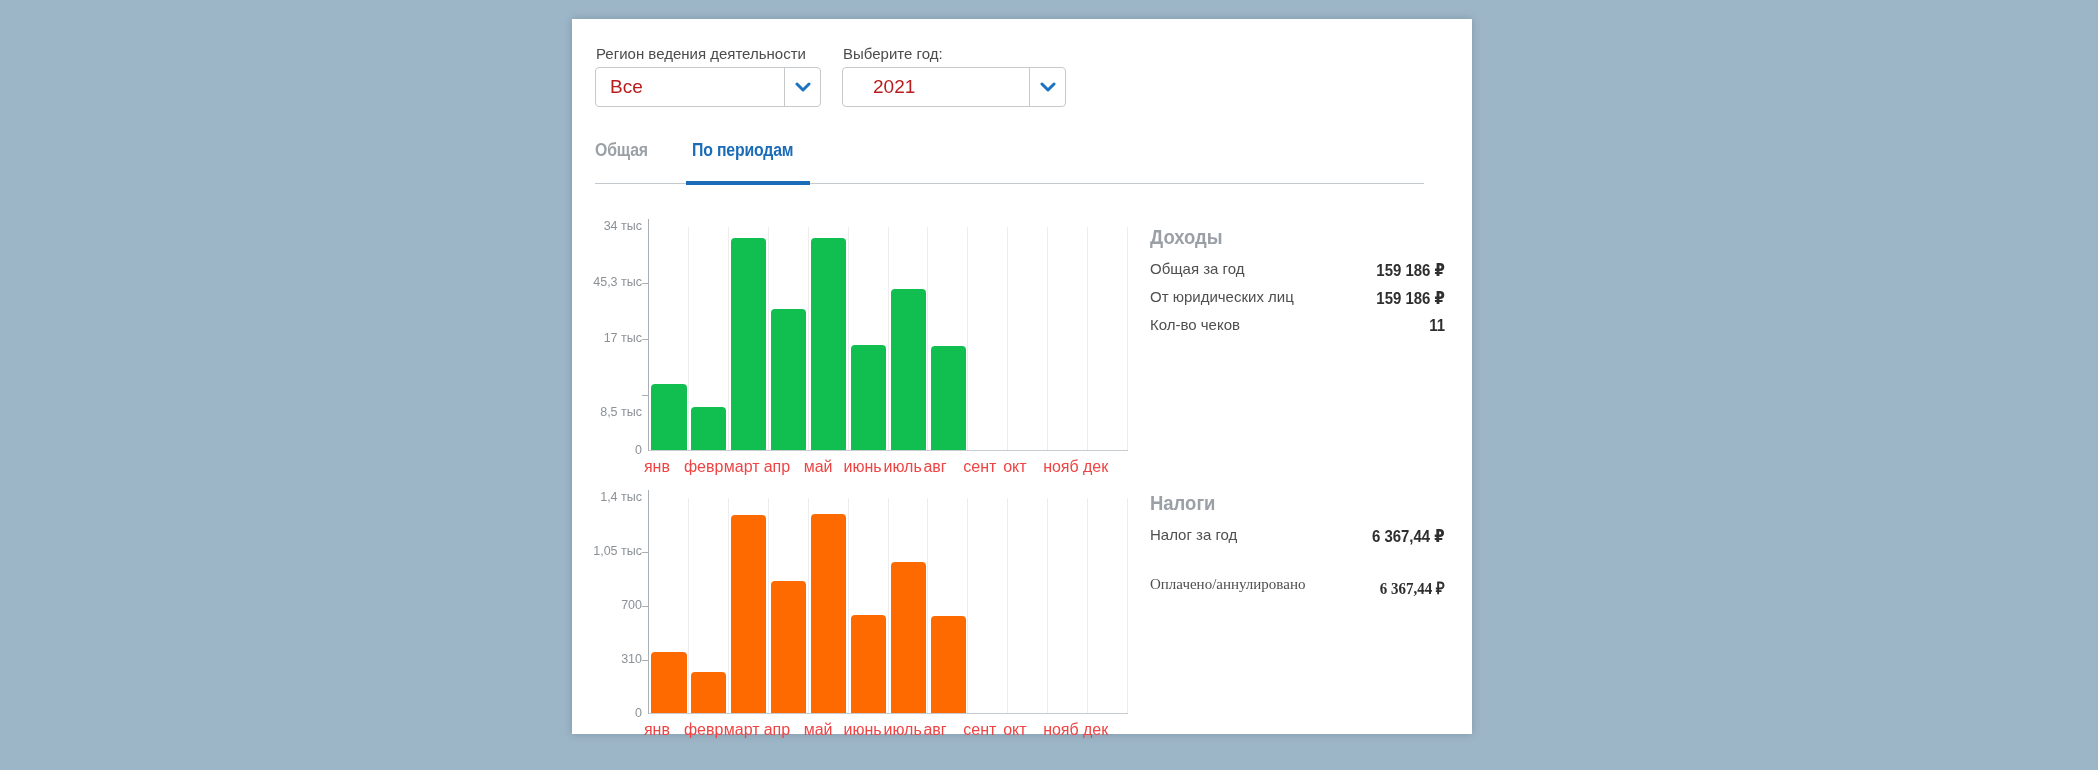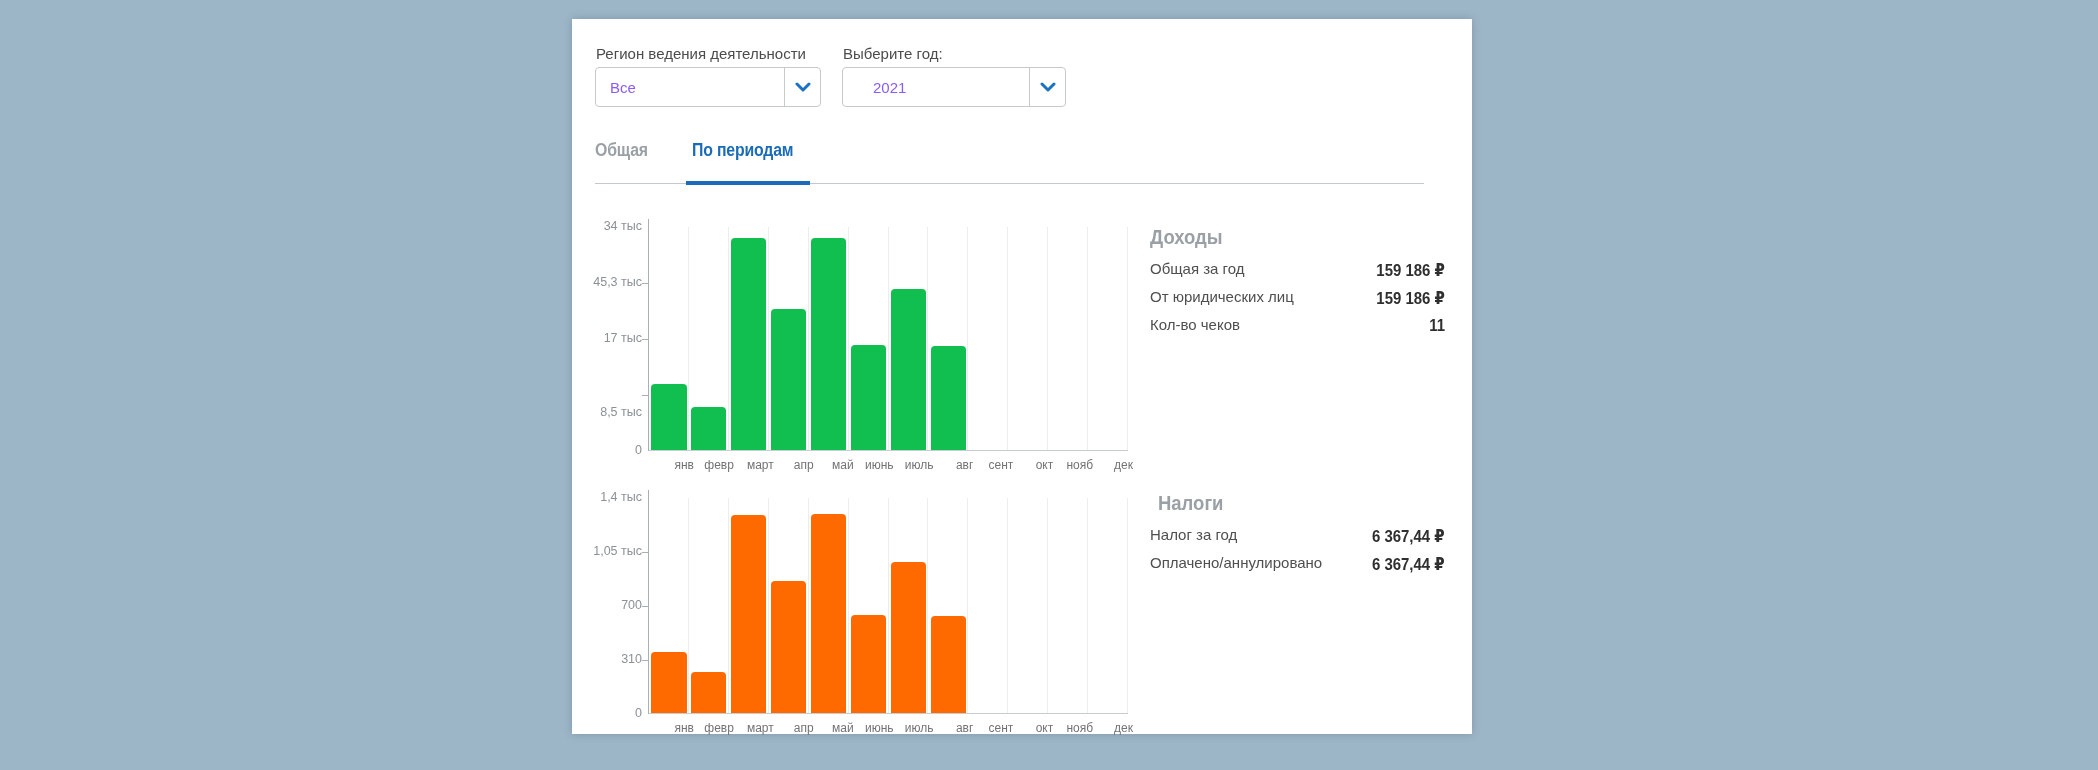--- a/index.html
+++ b/index.html
@@ -7,21 +7,21 @@
   body { background:#9db6c7; font-family:"Liberation Sans","DejaVu Sans",sans-serif; position:relative; }
 
   .panel { position:absolute; left:572px; top:19px; width:900px; height:715px;
            background:#ffffff; box-shadow:0 0 8px rgba(40,60,75,.25); }
 
   
   .ctl-label { position:absolute; font-size:15px; color:#4c4c4c; }
   .select { position:absolute; height:40px; border:1px solid #c6cacd; border-radius:4px;
             background:#fff; display:flex; align-items:stretch; cursor:pointer; }
   .select .val { flex:1; display:flex; align-items:center; padding-left:14px;
-                 font-size:15px; color:#8b5cf6;text-align:right; }
+                 font-size:19px; color:#b91c1c;text-align:right; }
   .select .chev { width:36px; border-left:1px solid #c6cacd; display:flex;
                   align-items:center; justify-content:center; }
 
   
   .tab { position:absolute; top:121px; font-size:18px; font-weight:bold; cursor:pointer;
          color:#9aa0a6; letter-spacing:-.2px; }
   .tab.active { color:#1a6cb8; }
   .tabs-rule { position:absolute; left:23px; top:164px; width:829px; height:1px; background:#c3c9cd; }
   .tab-underline { position:absolute; left:114px; top:162px; width:124px; height:4px; background:#1a6cb8; }
 
@@ -29,21 +29,21 @@
   .cnd-r { display:inline-block; transform:scaleX(.88); transform-origin:100% 50%; }
 
   
   .plot { position:absolute; left:77px; width:479px; border-bottom:1px solid #c6ccd0; }
   .gridline { position:absolute; top:0; bottom:0; width:1px; background:#ededed; }
   .bar-slot { position:absolute; bottom:0; display:flex; align-items:flex-end; justify-content:center; height:100%; }
   .bar { width:88%; border-radius:4px 4px 0 0; }
   .yaxis-line { position:absolute; width:1px; background:#a9b0b5; left:76px; }
   .ytick { position:absolute; width:6px; height:1px; background:#a9b0b5; left:70px; }
   .ylab { position:absolute; width:66px; text-align:right; font-size:12.5px; color:#8b9196; left:4px; }
-  .xlab { position:absolute; font-size:12px; color:#737373; text-align:right; }
+  .xlab { position:absolute; font-size:16px; color:#ef4444; text-align:left; }
 
   
   .stat-head { position:absolute; left:578px; font-size:21px; font-weight:bold; color:#9aa0a6; }
   .stat-row { position:absolute; left:578px; width:295px; height:20px; }
   .stat-row .lab { position:absolute; left:0; font-size:15px; color:#4f4f4f; }
   .stat-row .val { position:absolute; right:0; font-size:17px; font-weight:bold; color:#2f2f2f; white-space:nowrap; }
 </style>
 </head>
 <body>
 
@@ -216,25 +216,25 @@
   </div>
   <div class="stat-row" style="top:269px;">
     <span class="lab">От юридических лиц</span>
     <span class="val"><span class="cnd-r">159 186 ₽</span></span>
   </div>
   <div class="stat-row" style="top:297px;">
     <span class="lab">Кол-во чеков</span>
     <span class="val"><span class="cnd-r">11</span></span>
   </div>
 
-  <div class="stat-head" style="top:472px;margin-left:8px;">
+  <div class="stat-head" style="top:472px;">
     <span class="cnd">Налоги</span>
   </div>
   <div class="stat-row" style="top:507px;">
     <span class="lab">Налог за год</span>
     <span class="val"><span class="cnd-r">6 367,44 ₽</span></span>
   </div>
-  <div class="stat-row" style="top:535px;">
+  <div class="stat-row" style="top:557px;font-family:Liberation Serif, serif;">
     <span class="lab">Оплачено/аннулировано</span>
     <span class="val"><span class="cnd-r">6 367,44 ₽</span></span>
   </div>
 
 </div>
 
 </body></html>

